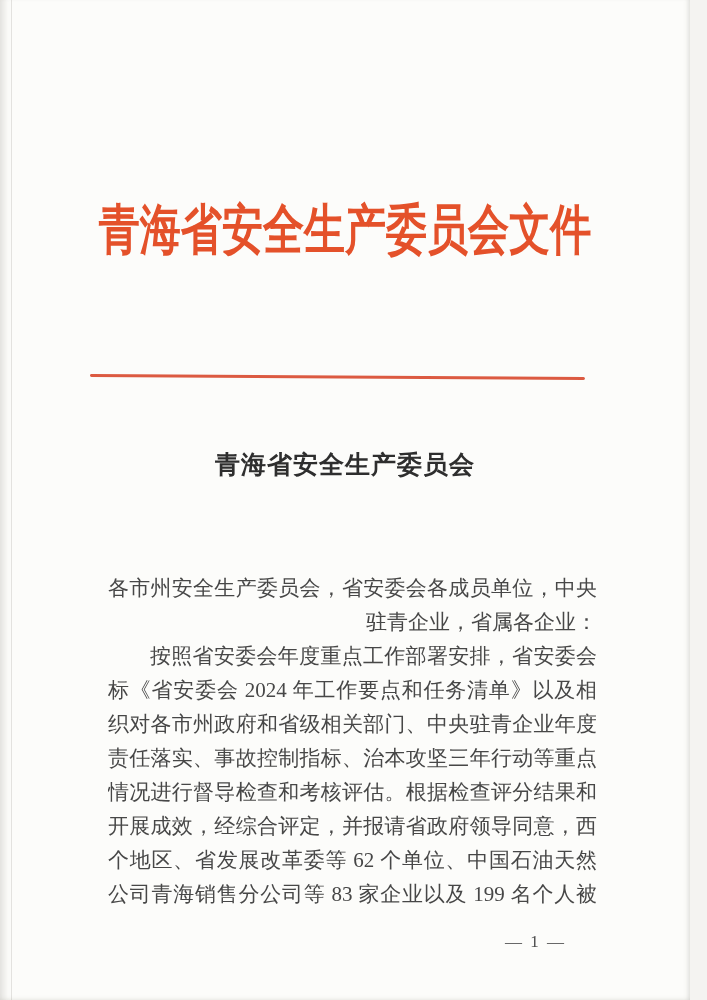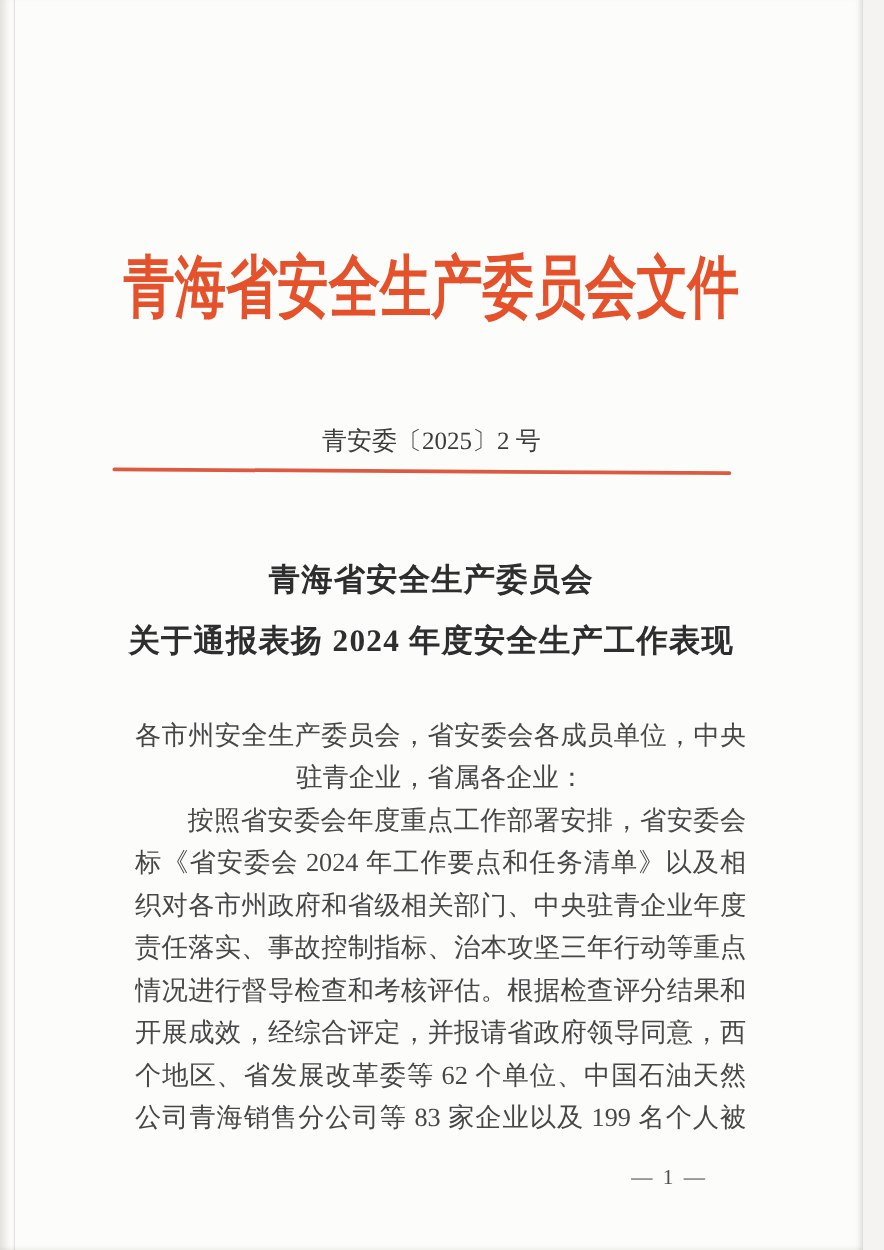--- a/index.html
+++ b/index.html
@@ -90,21 +90,21 @@
     line-height: 34px;
     white-space: nowrap;
   }
   .bl.full {
     text-align: justify;
     text-align-last: justify;
     white-space: normal;
     overflow: hidden;
   }
   .bl.short {
-    text-align: center;
+    text-align: right;
   }
   .bl.indent {
     padding-left: 42px;
   }
   .page-num {
     position: absolute;
     top: 931px;
     right: 124px;
     font-size: 17px;
     line-height: 22px;
@@ -112,27 +112,25 @@
     letter-spacing: 2px;
   }
 </style>
 </head>
 <body>
 
 <div class="sheet">
 
   <div class="header-title">青海省安全生产委员会文件</div>
 
-  <div class="doc-number">青安委〔2025〕2 号</div>
 
   <div class="red-line"></div>
 
   <div class="doc-title">
     <div class="t">青海省安全生产委员会</div>
-    <div class="t">关于通报表扬 2024 年度安全生产工作表现</div>
   </div>
 
   <div class="body-text">
     <div class="bl full">各市州安全生产委员会，省安委会各成员单位，中央（外省）</div>
     <div class="bl short">驻青企业，省属各企业：</div>
     <div class="bl full indent">按照省安委会年度重点工作部署安排，省安委会办公室对</div>
     <div class="bl full">标《省安委会 2024 年工作要点和任务清单》以及相关部署，组</div>
     <div class="bl full">织对各市州政府和省级相关部门、中央驻青企业年度安全生产</div>
     <div class="bl full">责任落实、事故控制指标、治本攻坚三年行动等重点工作完成</div>
     <div class="bl full">情况进行督导检查和考核评估。根据检查评分结果和日常工作</div>

